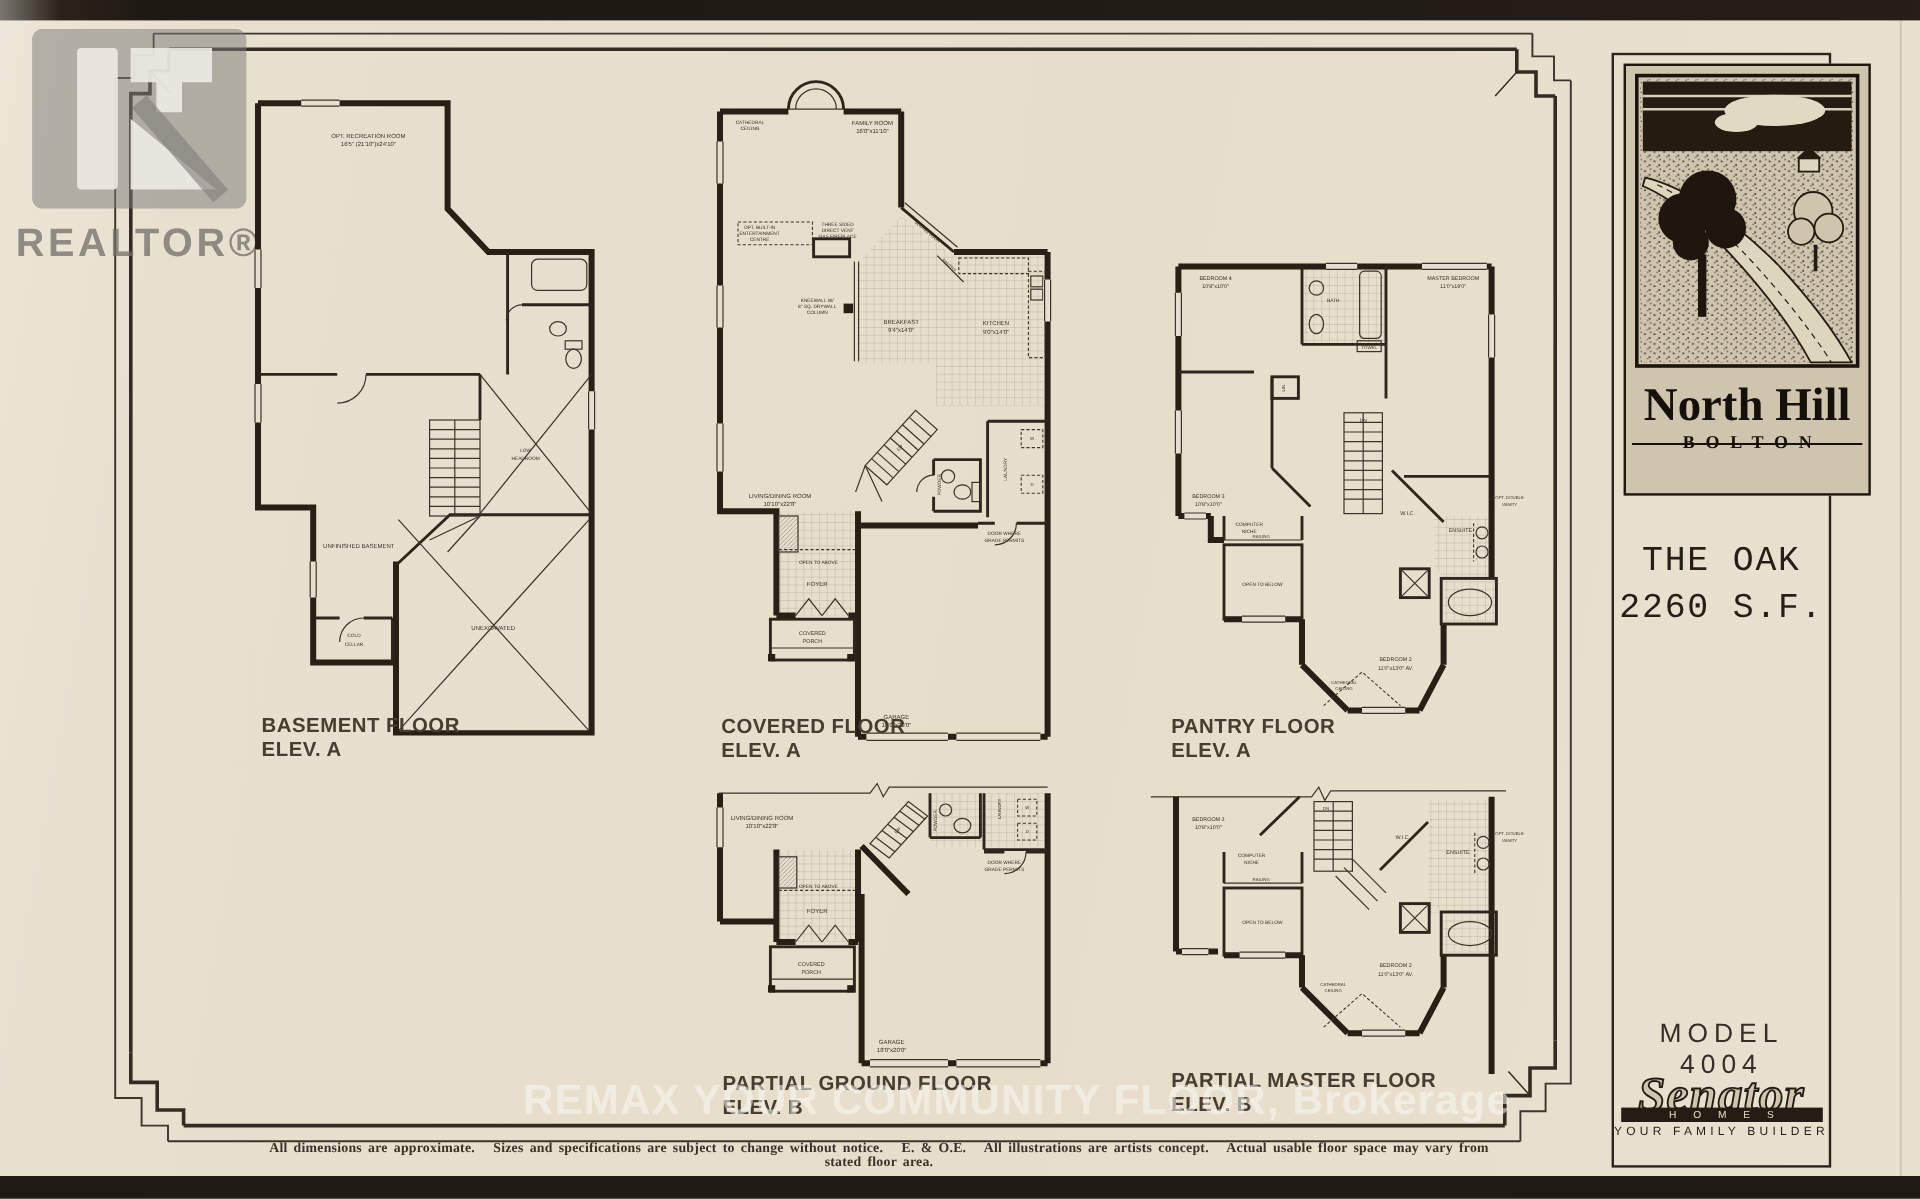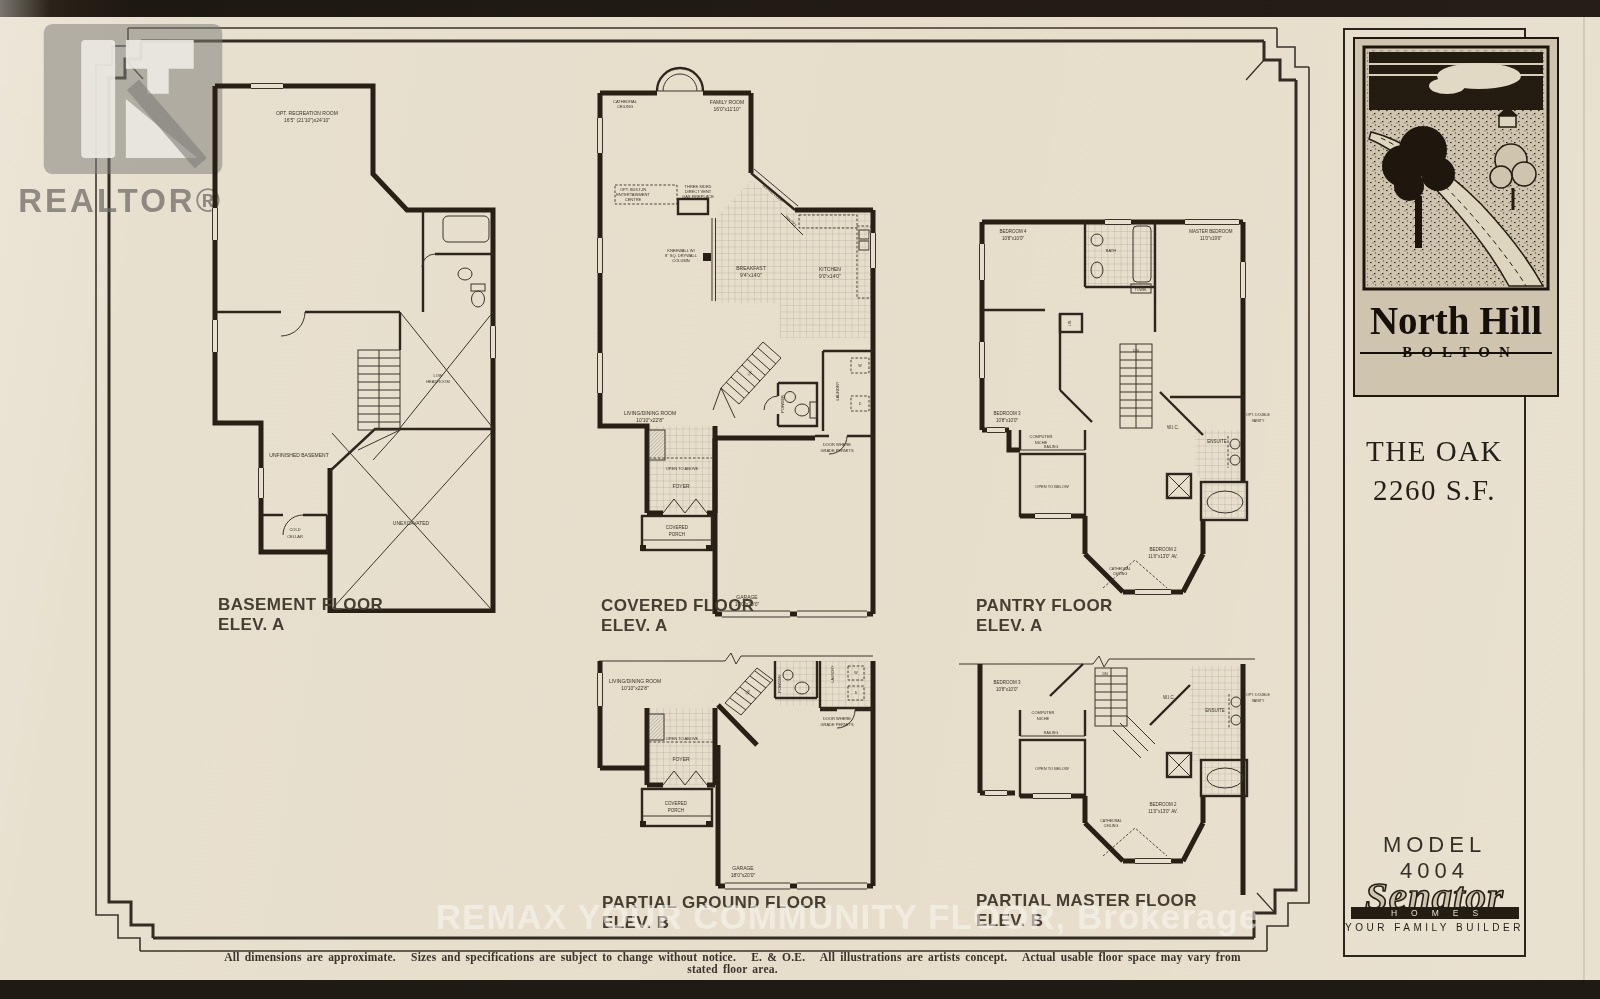--- a/index.html
+++ b/index.html
@@ -17,28 +17,28 @@
 .w5{fill:none;stroke:#281f15;stroke-width:5}
 .w3{fill:none;stroke:#2e261c;stroke-width:2.4}
 .w1{fill:none;stroke:#3c342a;stroke-width:1}
 .wd{fill:none;stroke:#3c342a;stroke-width:.9;stroke-dasharray:2.6 1.8}
 .we{stroke:#e7dfce;stroke-width:7;fill:none}
 .wl{stroke:#3c342a;stroke-width:1;fill:none}
 .tile{fill:url(#tileP)}
 .hatch{fill:url(#hatchP);stroke:#3c342a;stroke-width:1}
 .solid{fill:#281f15}
 .caption{position:absolute;font-size:17px;line-height:1.2;letter-spacing:.4px;color:#453e31;font-weight:600}
-.realtor{position:absolute;left:8px;top:24px;width:215px;text-align:right}
+.realtor{position:absolute;left:8px;top:24px;width:215px;text-align:center}
 .realtor-text{font-weight:700;font-size:33px;letter-spacing:3px;color:rgba(112,109,103,.75);margin-top:4px}
-.sidebar{position:absolute;left:1343px;top:28px;width:183px;height:929px;border:2.5px solid #2c251b}
+.sidebar{position:absolute;left:1343px;top:44px;width:183px;height:929px;border:2.5px solid #2c251b}
 .nh-box{position:absolute;left:8px;top:7px;width:206px;height:360px;border:2.5px solid #20180e;background:#cfc5af;padding:5px;text-align:center}
 .nh-name{font-family:"Liberation Serif",serif;font-weight:700;font-size:39px;color:#16100a;margin-top:2px;letter-spacing:0}
 .nh-town{font-family:"Liberation Serif",serif;font-weight:700;font-size:15px;letter-spacing:9px;padding-left:9px;color:#16100a;margin-top:1px;
   background:linear-gradient(to bottom,transparent 46%,#16100a 46%,#16100a 57%,transparent 57%)}
-.oak{position:absolute;left:0;top:402px;width:100%;text-align:center;font-family:Liberation Serif, serif;
+.oak{position:absolute;left:0;top:402px;width:100%;text-align:center;font-family:Liberation Mono, monospace;
   font-size:29px;letter-spacing:1.5px;color:#241f17;line-height:1.35}
 .model{position:absolute;left:0;top:802px;width:100%;text-align:center;font-size:22px;letter-spacing:5px;color:#362f25}
 .senator{position:absolute;left:0;top:846px;width:100%;text-align:center}
 .senator-name{font-family:"Liberation Serif",serif;font-weight:700;font-style:italic;font-size:41px;line-height:1;
   color:#cfc5af;-webkit-text-stroke:1.6px #241d13;letter-spacing:1px}
 .senator-bar{width:168px;height:12px;background:#241d13;margin:-10px auto 0;display:flex;align-items:center;justify-content:center;position:relative}
 .senator-bar span{color:#e5dcc6;font-size:8.5px;font-weight:400;letter-spacing:14px;padding-left:14px}
 .senator-tag{font-size:10px;font-weight:400;letter-spacing:3.5px;color:#241d13;margin-top:3px}
 .remax{position:absolute;left:395px;top:897px;width:905px;text-align:center;font-weight:700;font-size:35px;
   letter-spacing:1px;color:rgba(250,248,242,.55);white-space:nowrap}

